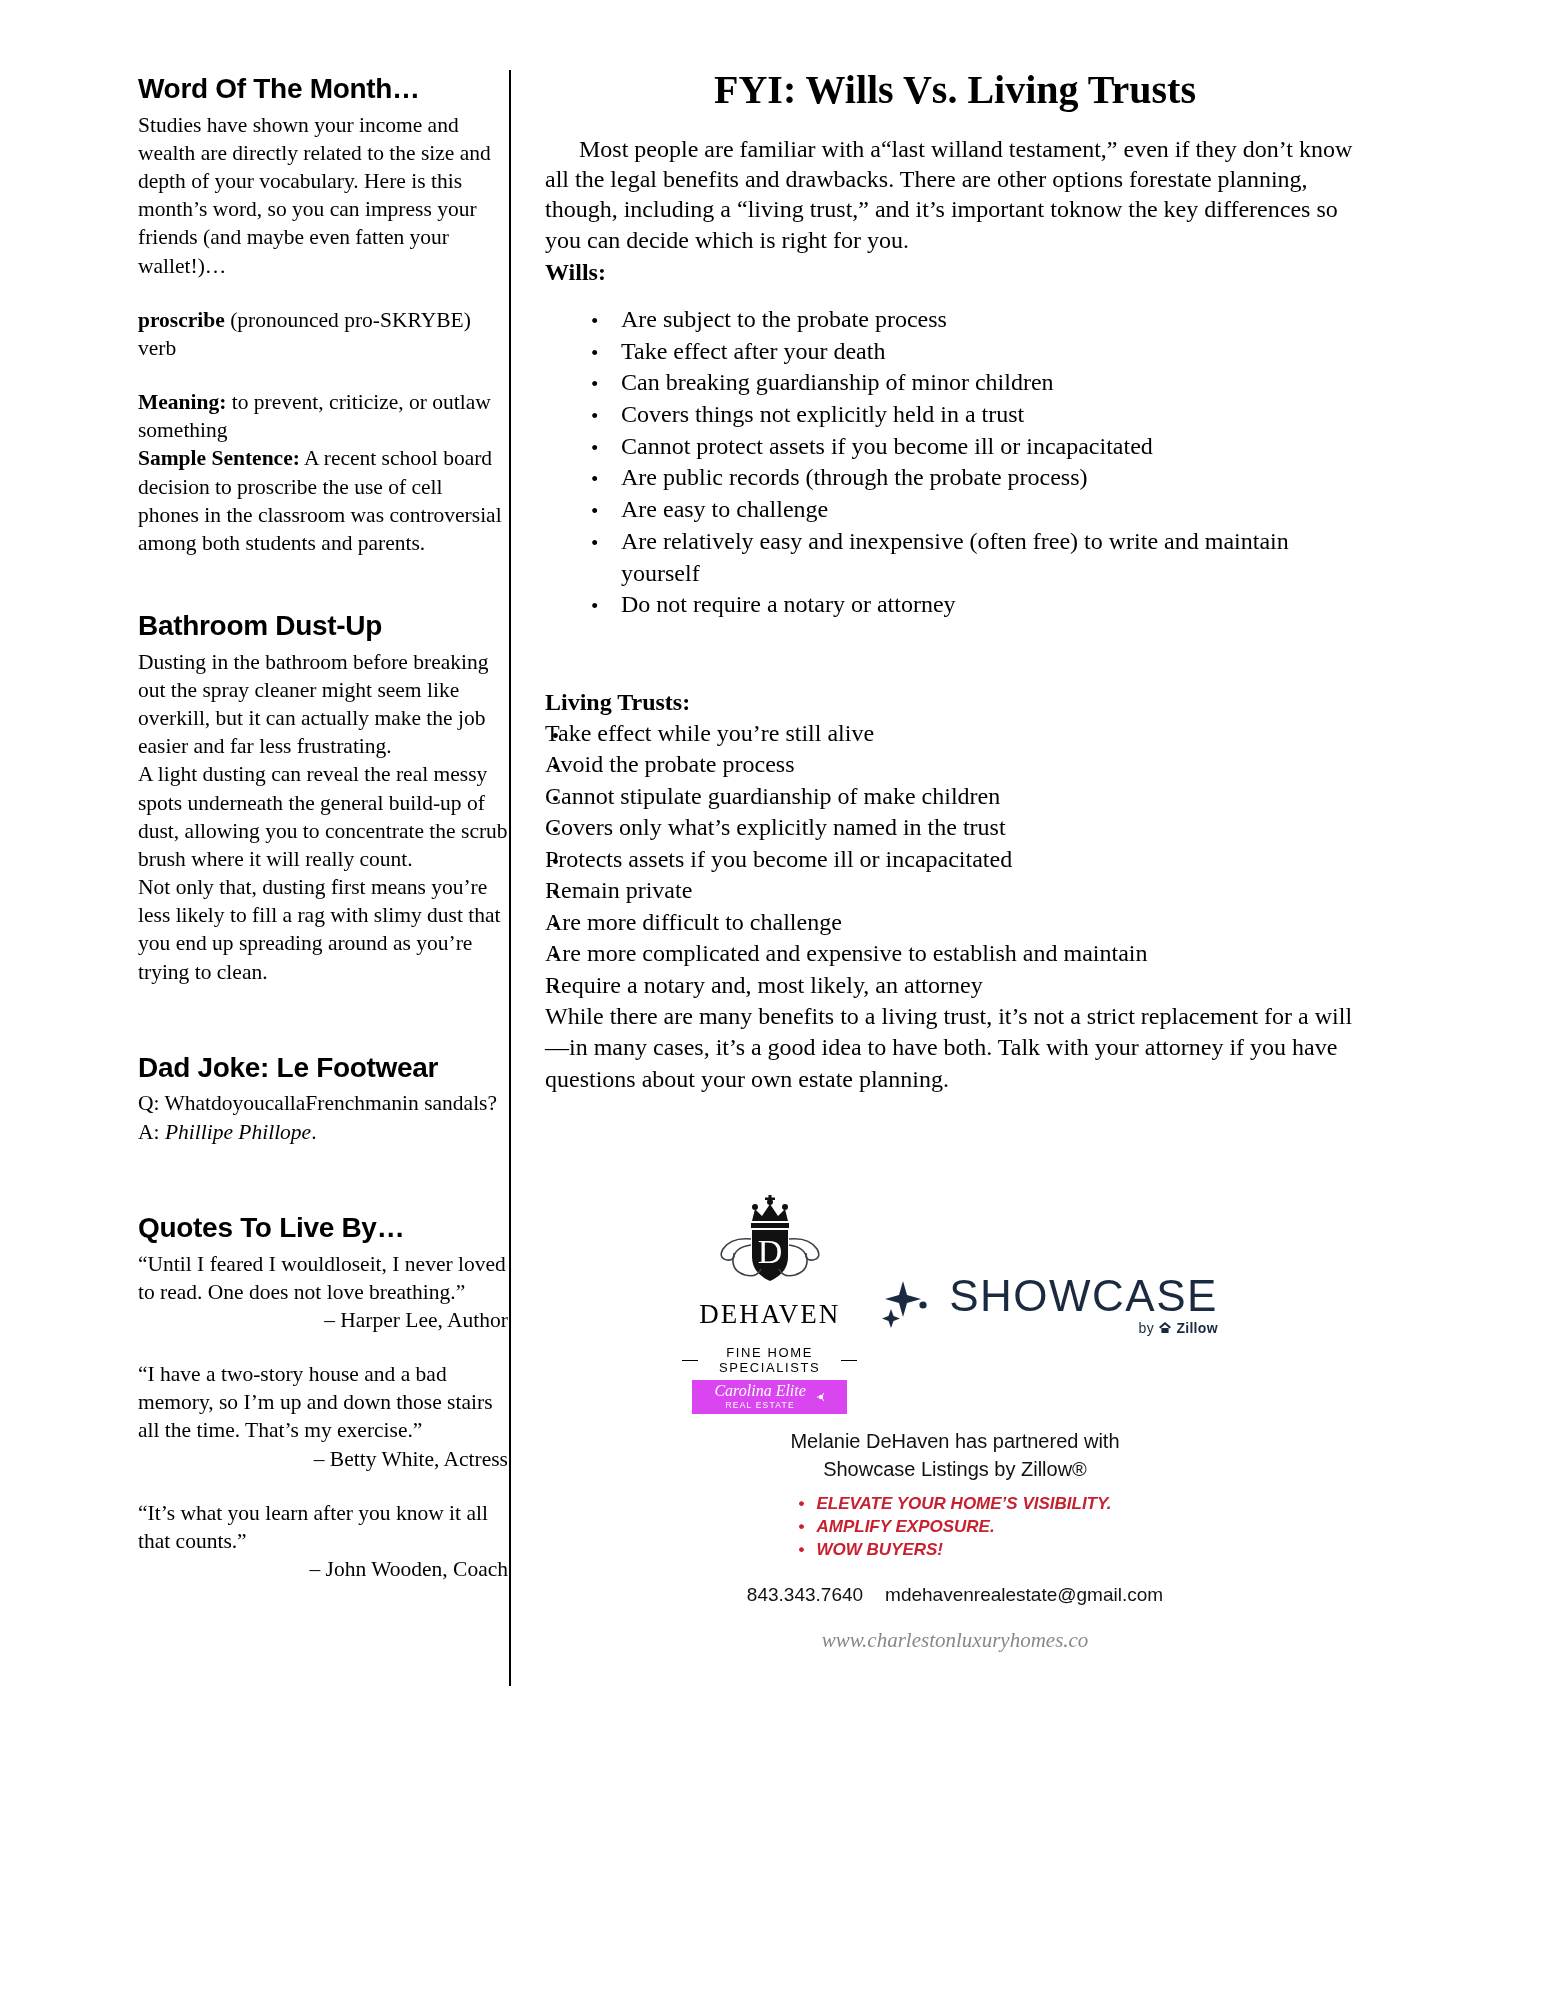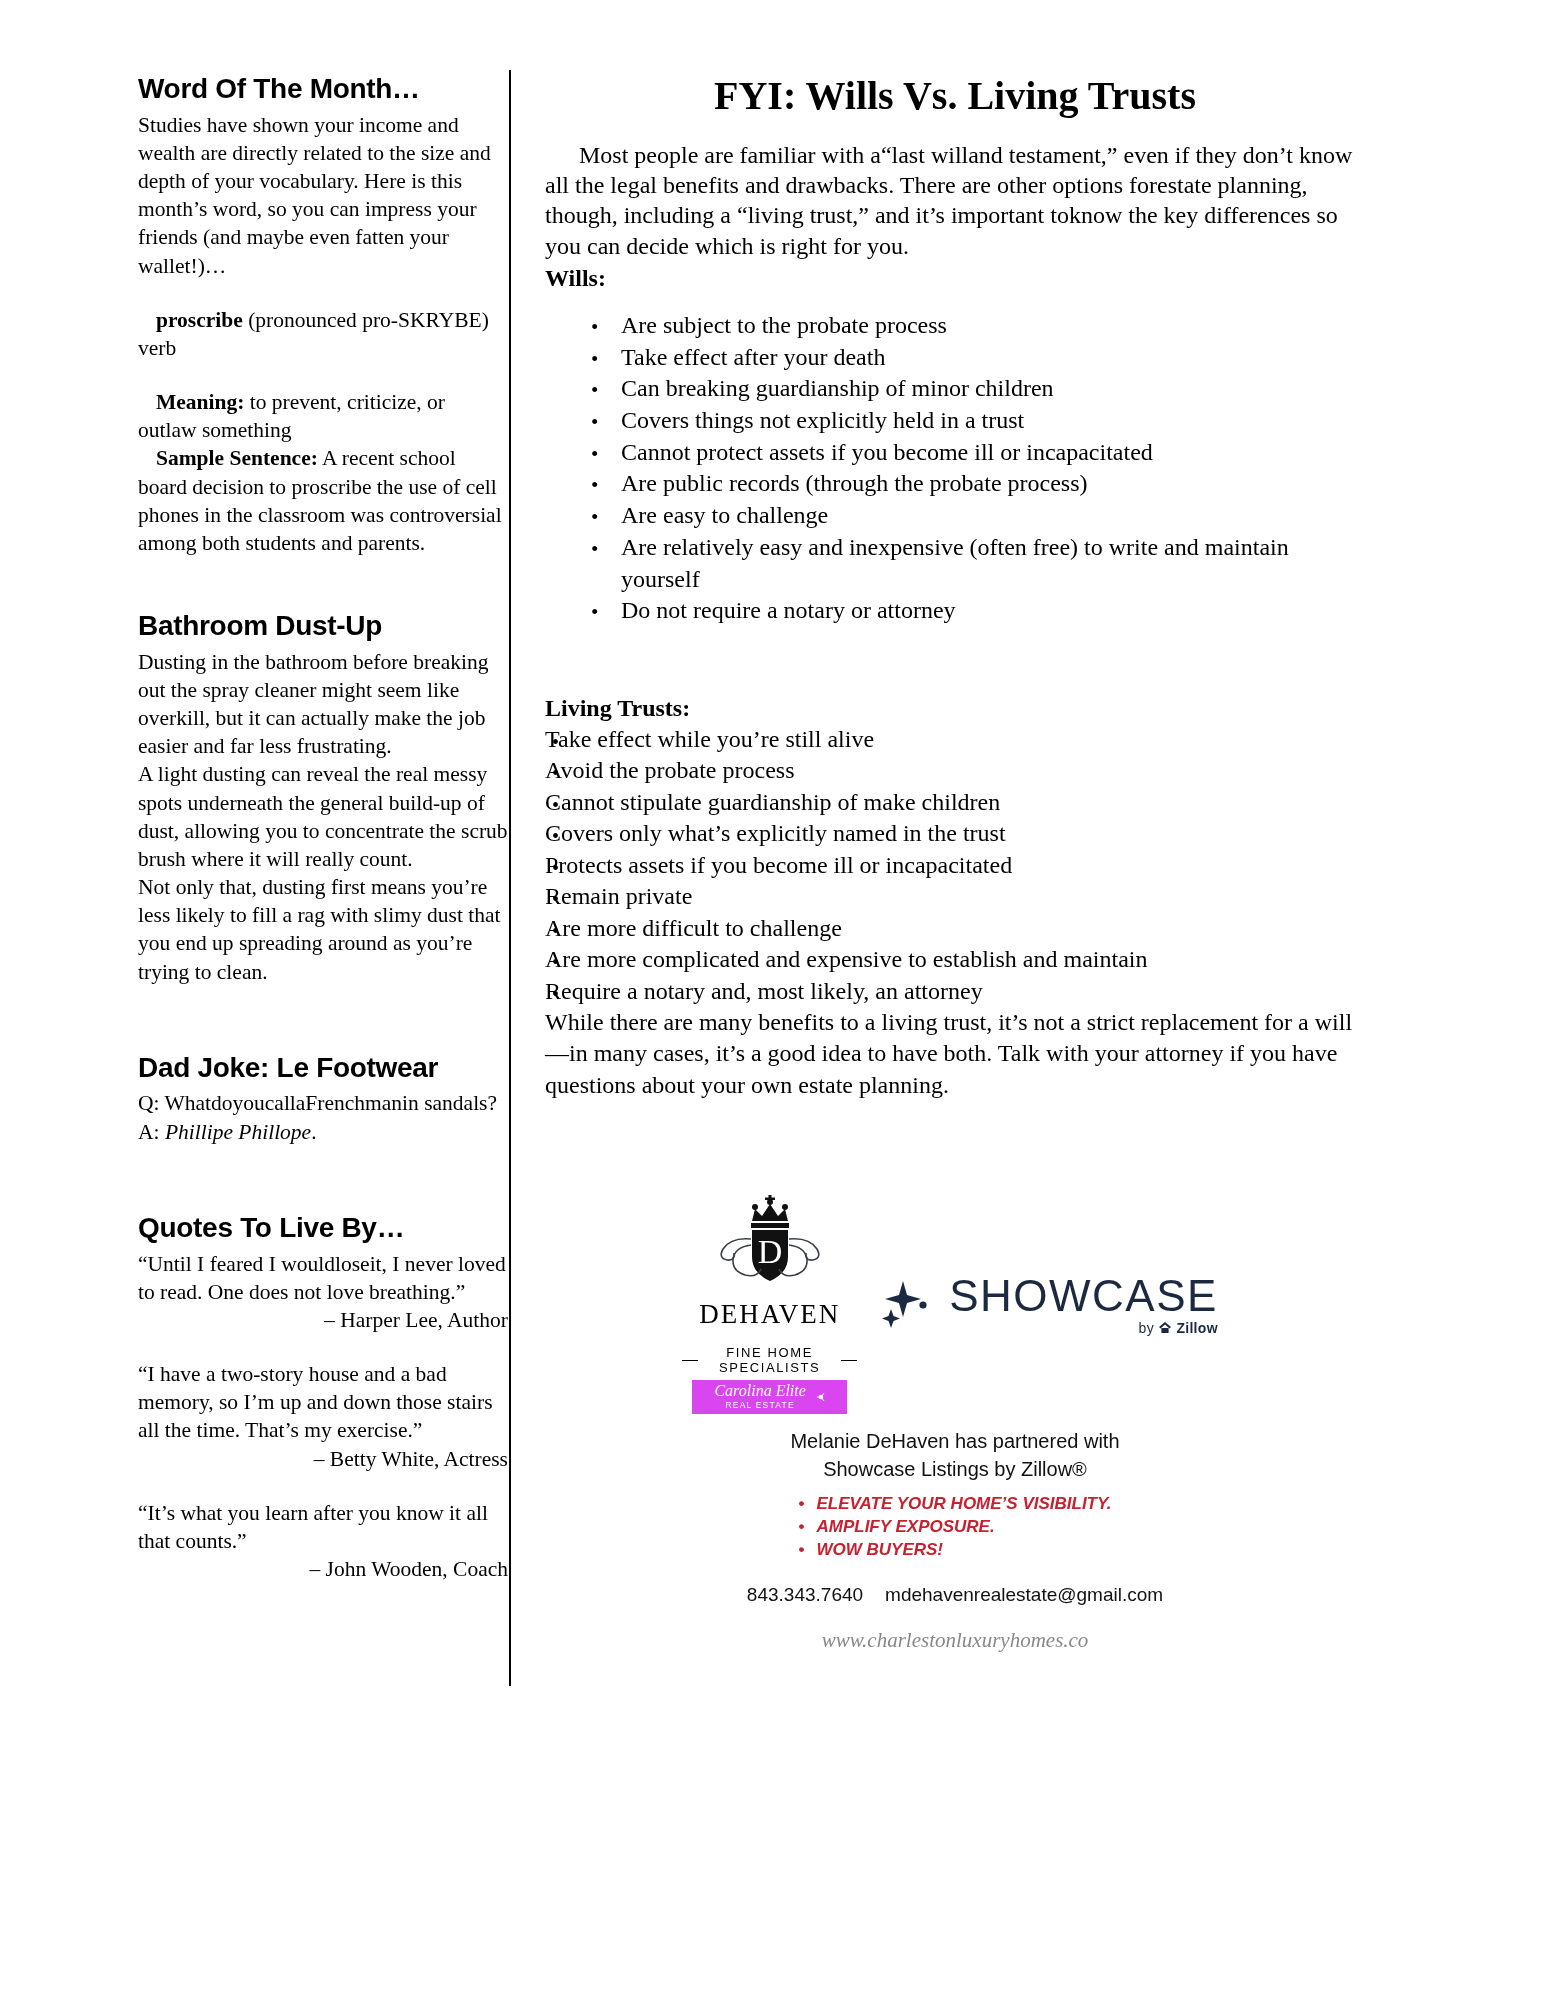--- a/index.html
+++ b/index.html
@@ -41,34 +41,34 @@
   .gap-md { height:26px; }
   .gap-sm { height:13px; }
   .attrib {
     font-family:"Liberation Serif", serif;
     font-size:21.5px;
     line-height:1.31;
     text-align:right;
     margin:0;
   }
   .ital { font-style:italic; }
-  .bld { font-weight:bold;margin-left:18px; }
+  .bld { font-weight:bold; }
 
   
   .vrule {
     position:absolute;
     left:509px; top:70px;
     width:2px; height:1616px;
     background:#000;
   }
 
   
   .main {
     position:absolute;
-    left:545px; top:74px;
+    left:545px; top:68px;
     width:820px;
   }
   .article-title {
     font-family:"Liberation Serif", serif;
     font-weight:bold;
     font-size:40px;
     text-align:center;
     margin:0 0 22px 0;
     line-height:1.1;
   }

